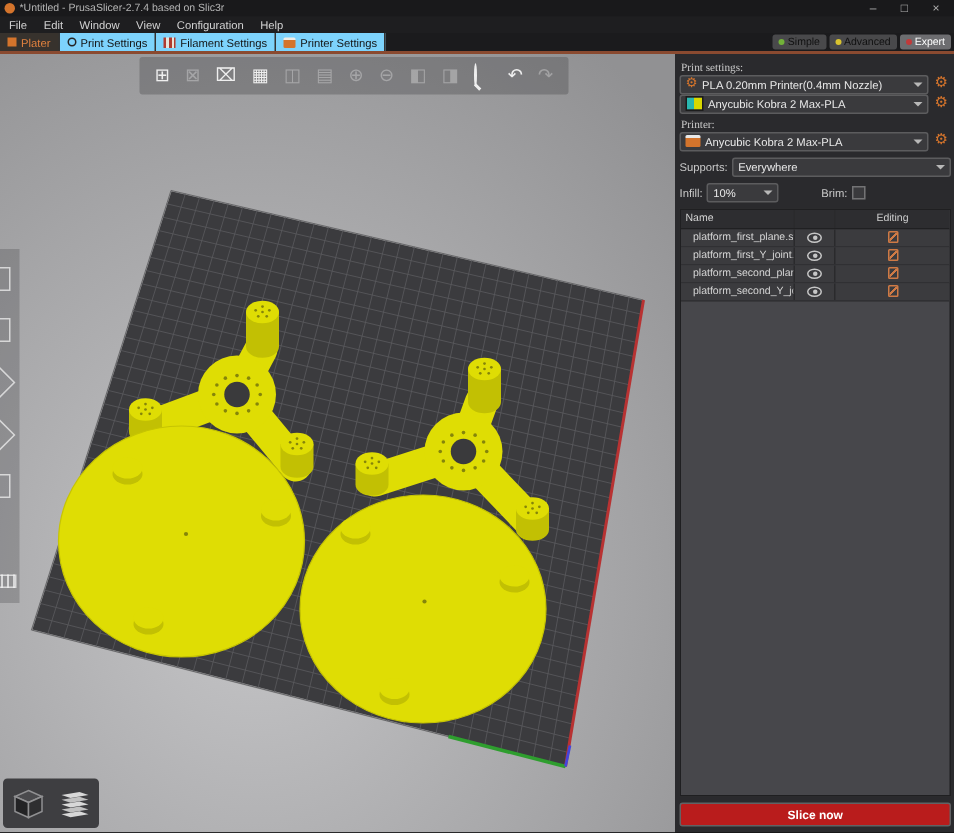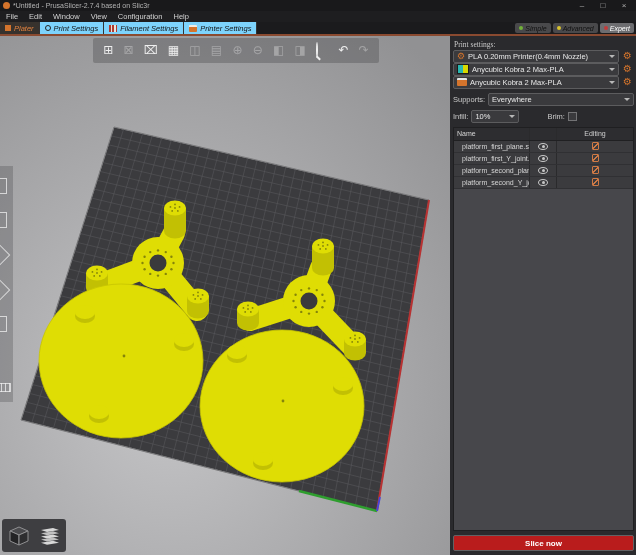--- a/index.html
+++ b/index.html
@@ -10,21 +10,21 @@
             display:flex;align-items:center;gap:3px;padding:0 3px;}
   .appicon{width:7px;height:7px;border-radius:50%;background:var(--accent);flex:0 0 auto;}
   .title{font-size:7px;color:#b4b4b4;flex:1;white-space:nowrap;overflow:hidden;}
   .winctl{font-size:8px;color:#b0b0b0;width:18px;text-align:center;line-height:11px;}
   
   .menubar{position:absolute;top:11px;left:0;right:0;height:11px;background:#1e1e20;
            display:flex;align-items:center;gap:11px;padding:0 6px;}
   .menuitem{font-size:7.5px;color:#d2d2d2;}
   
   .tabbar{position:absolute;top:22px;left:0;right:0;height:12px;background:#1b1b1d;
-          display:flex;align-items:center;font-style:italic;}
+          display:flex;align-items:center;}
   .tab{height:12px;display:flex;align-items:center;gap:3px;padding:0 5px;font-size:7.5px;
        background:#7dd3fc;color:#141414;border-right:1px solid #333;box-sizing:border-box;}
   .tab.selected{background:#37322d;color:#e0813f;}
   .tabicon{flex:0 0 auto;}
   .plater-ic{width:6px;height:6px;background:var(--accent);}
   .gearcirc-ic{width:6px;height:6px;border:1.3px solid #242424;border-radius:50%;box-sizing:border-box;}
   .filament-ic{width:8px;height:7px;background:repeating-linear-gradient(90deg,#b03a30 0 2px,#e8e4da 2px 3.5px);}
   .printtab-ic{width:8px;height:7px;background:linear-gradient(180deg,#f0ece4 0 2px,var(--accent) 2px 100%);border-radius:1px;}
   .modes{margin-left:auto;display:flex;gap:2px;align-items:center;padding-right:2px;}
   .mode{height:10px;display:flex;align-items:center;gap:2px;padding:0 4px;font-size:7px;
@@ -428,20 +428,21 @@
 
     <div class="combo-row">
       <div class="combo">
         <span class="swatch"></span>
         <span class="combo-text">Anycubic Kobra 2 Max-PLA</span>
         <span class="chev"></span>
       </div>
       <span class="gearbtn">⚙</span>
     </div>
 
+    <div class="sb-label">Printer:</div>
     <div class="combo-row">
       <div class="combo">
         <span class="printer-ic"></span>
         <span class="combo-text">Anycubic Kobra 2 Max-PLA</span>
         <span class="chev"></span>
       </div>
       <span class="gearbtn">⚙</span>
     </div>
 
     <div class="inline-row">

